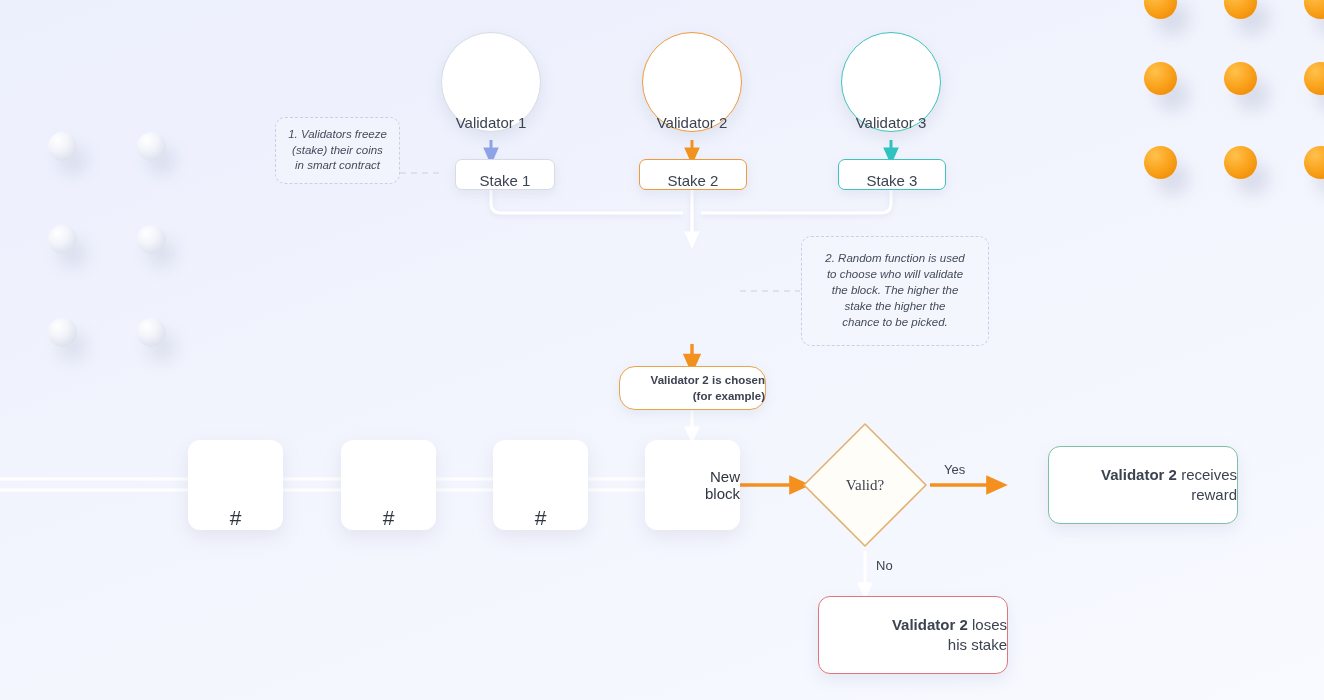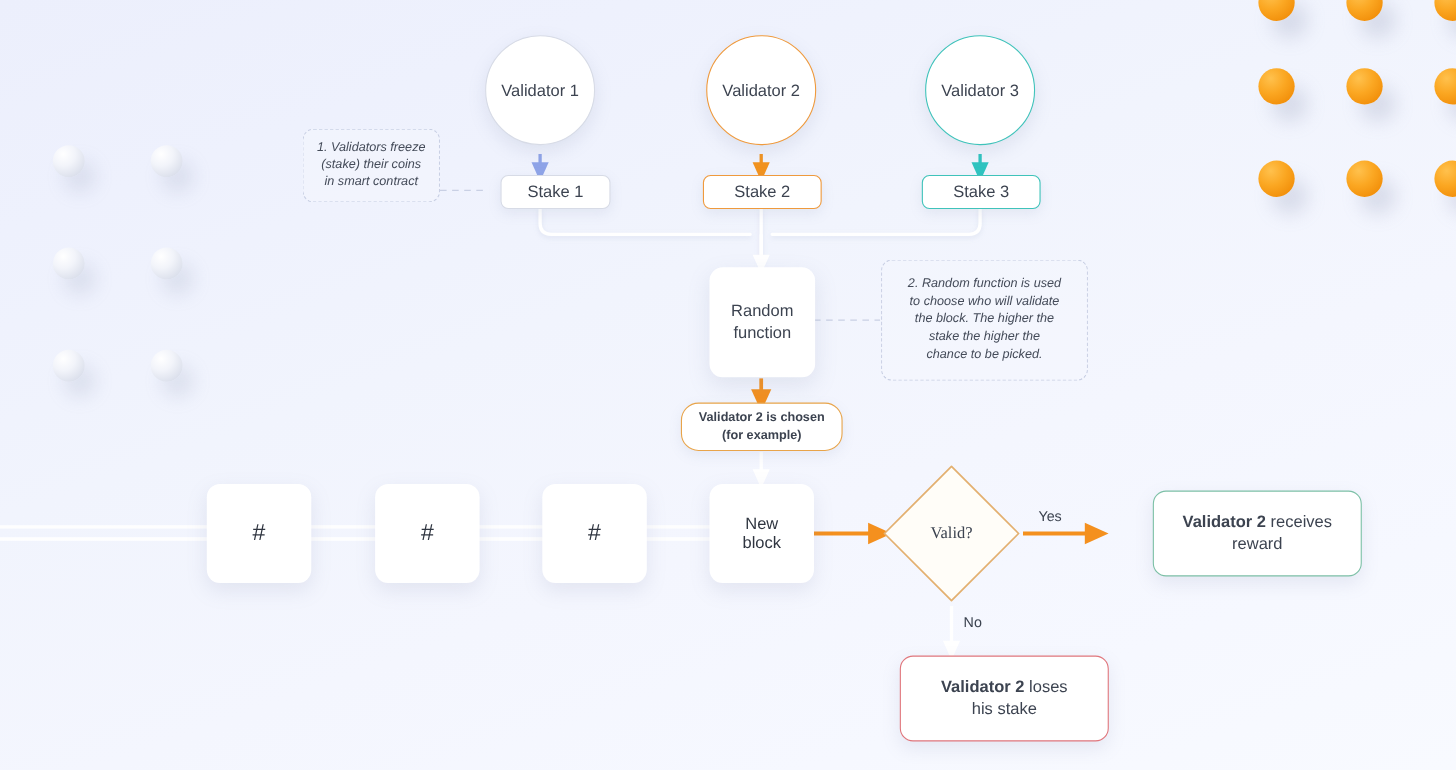--- a/index.html
+++ b/index.html
@@ -40,21 +40,21 @@
     left: 0; top: 0;
     width: 1324px; height: 700px;
     pointer-events: none;
   }
 
   
   .node {
     position: absolute;
     box-sizing: border-box;
     display: flex;
-    align-items: center;
+    align-items: flex-end;
     justify-content: center;
     text-align: center;
     color: #3c4350;
     background: #ffffff;
   }
 
   .circle-node {
     border-radius: 50%;
     font-size: 15px;
     background: #ffffff;
@@ -245,24 +245,20 @@
   <div class="node stake-node" style="left:455px;top:159px;width:100px;height:31px;border:1.3px solid #d7dbe6;">
     <span>Stake 1</span>
   </div>
   <div class="node stake-node" style="left:639px;top:159px;width:108px;height:31px;border:1.3px solid #ef9a3d;">
     <span>Stake 2</span>
   </div>
   <div class="node stake-node" style="left:838px;top:159px;width:108px;height:31px;border:1.3px solid #3fc3ba;">
     <span>Stake 3</span>
   </div>
 
-  <div class="node soft-box" style="left:645px;top:243px;width:96px;height:100px;flex-direction:column;">
-    <span>Random</span>
-    <span>function</span>
-  </div>
 
   <div class="node chosen-box" style="left:619px;top:366px;width:147px;height:44px;flex-direction:column;">
     <span>Validator 2 is chosen</span>
     <span>(for example)</span>
   </div>
 
   <div class="node hash-box" style="left:188px;top:440px;width:95px;height:90px;">
     <span>#</span>
   </div>
   <div class="node hash-box" style="left:341px;top:440px;width:95px;height:90px;">

